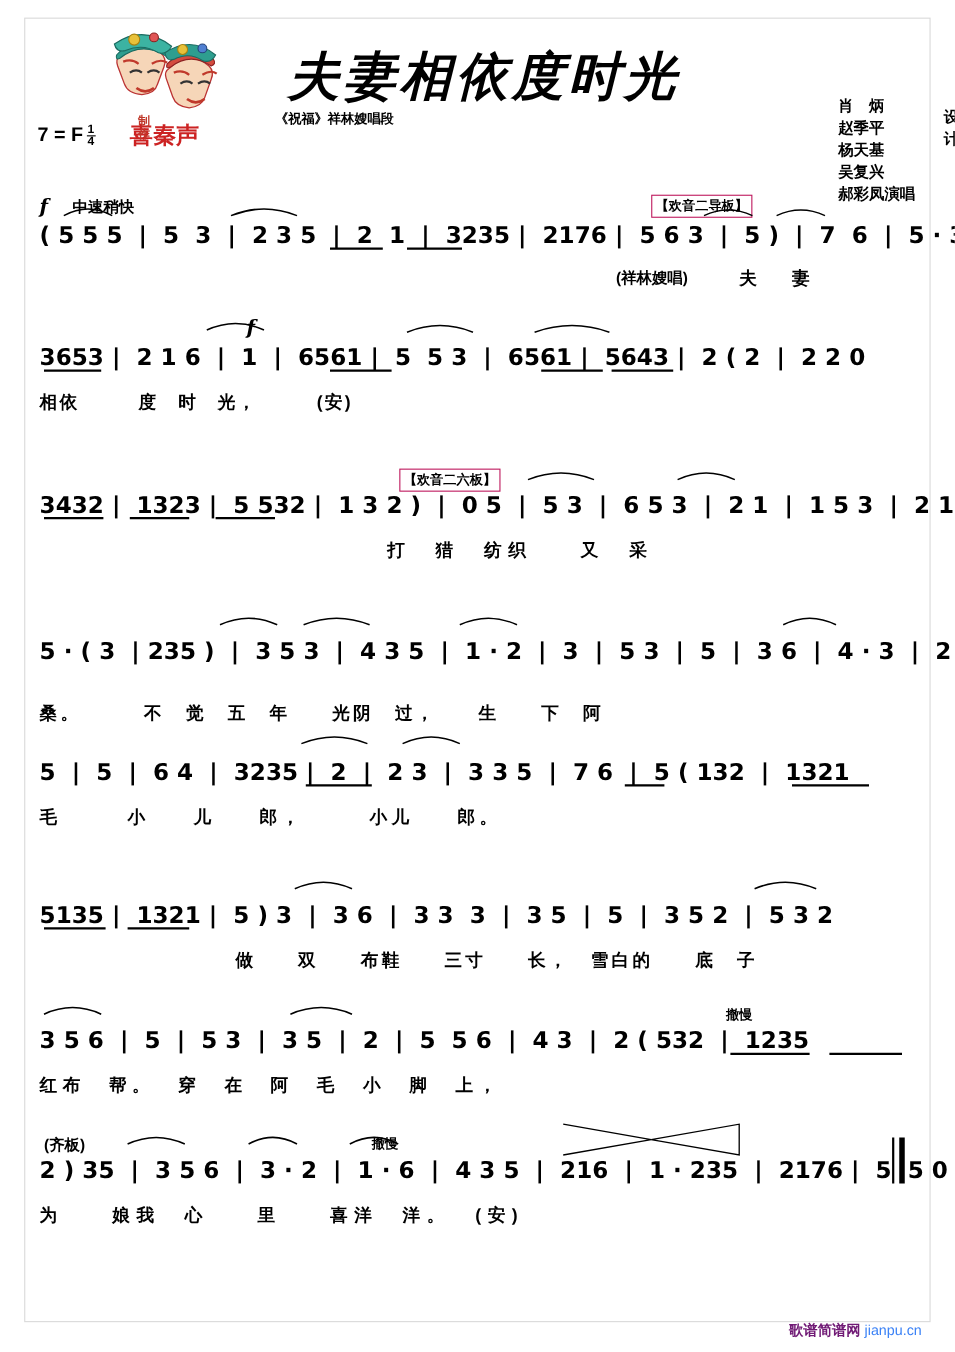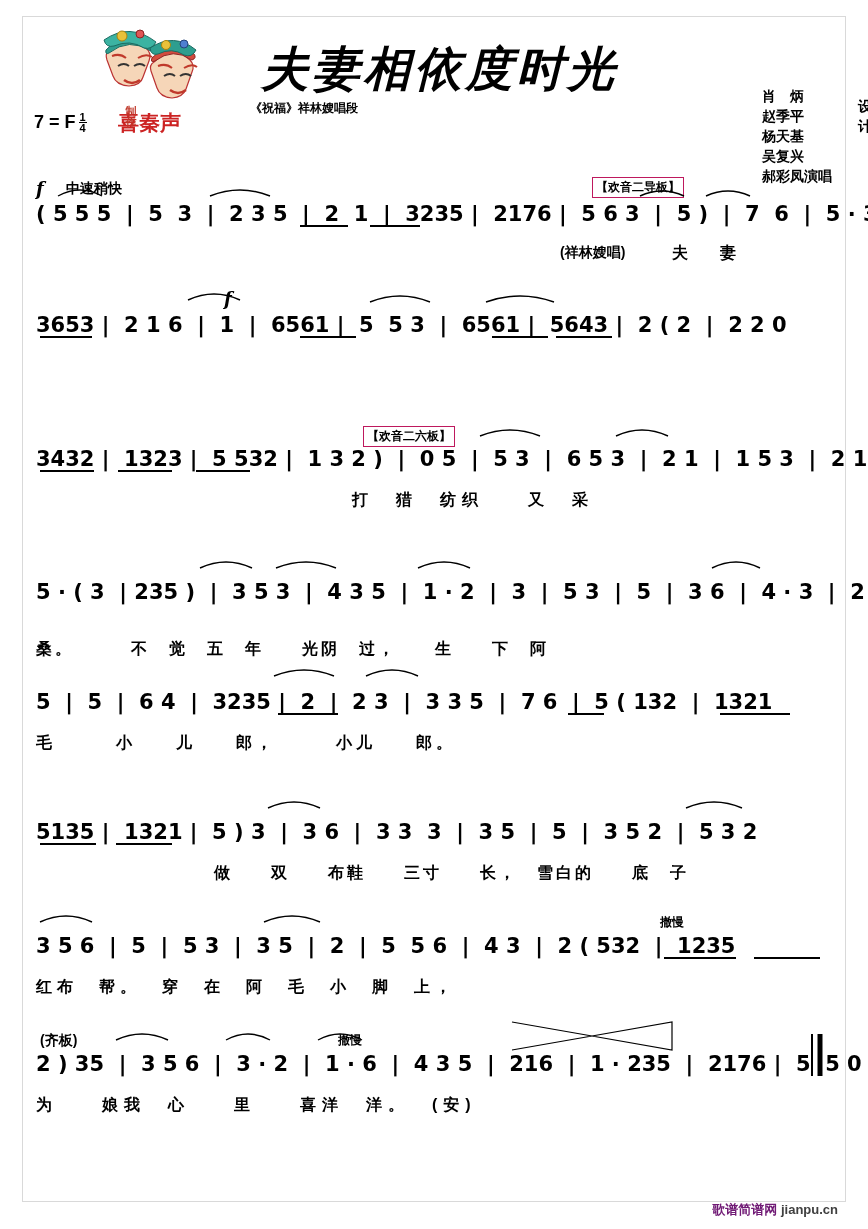--- a/index.html
+++ b/index.html
@@ -81,21 +81,21 @@
     position:absolute;font-size:14px;font-weight:bold;white-space:nowrap;
   }
   .small{
     position:absolute;font-size:12px;font-weight:bold;white-space:nowrap;
   }
   .footer{
     position:absolute;right:30px;bottom:10px;
     font-size:13px;color:#333;
   }
   .footer .cn{color:#701a75;font-weight:bold;}
-  .footer .url{color:#404040;font-weight:bold;}
+  .footer .url{color:#3b82f6;font-weight:normal;}
   svg.ov{position:absolute;left:0;top:0;pointer-events:none;}
 </style>
 </head>
 <body>
 
 <div class="sheet">
   <div class="frame"></div>
 
   <div class="logo">
     <svg width="128" height="118" viewBox="0 0 128 118">
@@ -157,20 +157,21 @@
   <div class="dyn" style="left:36px;top:178px;">f</div>
   <div class="tempo" style="left:66px;top:180px;">中速稍快</div>
   <div class="boxlbl" style="left:592px;top:177px;">【欢音二导板】</div>
 
   <div class="notes" style="left:36px;top:202px;">( 5 5 5  |  5  3  |  2 3 5  |  2  1  |  3235 |  2176 |  5 6 3  |  5 )  |  7  6  |  5 · 3</div>
   <div class="plain" style="left:560px;top:244px;">(祥林嫂唱)</div>
   <div class="lyr" style="left:672px;top:243px;letter-spacing:8px;">夫　妻</div>
 
   <div class="dyn" style="left:224px;top:288px;">f</div>
   <div class="notes" style="left:36px;top:313px;">3653 |  2 1 6  |  1  |  6561 |  5  5 3  |  6561 |  5643 |  2 ( 2  |  2 2 0</div>
+  <div class="lyr" style="left:36px;top:356px;letter-spacing:2px;">相依　　　度　时　光，　　　(安)</div>
 
   <div class="boxlbl" style="left:352px;top:426px;margin-left:11px;">【欢音二六板】</div>
   <div class="notes" style="left:36px;top:447px;">3432 |  1323 |  5 532 |  1 3 2 )  |  0 5  |  5 3  |  6 5 3  |  2 1  |  1 5 3  |  2 1 6</div>
   <div class="lyr" style="left:352px;top:490px;letter-spacing:6px;">打　猎　纺织　　又　采</div>
 
   <div class="notes" style="left:36px;top:580px;">5 · ( 3  | 235 )  |  3 5 3  |  4 3 5  |  1 · 2  |  3  |  5 3  |  5  |  3 6  |  4 · 3  |  2 3</div>
   <div class="lyr" style="left:36px;top:623px;letter-spacing:3px;margin-top:16px;">桑。　　　不　觉　五　年　　光阴　过，　　生　　下　阿</div>
 
   <div class="notes" style="left:36px;top:690px;">5  |  5  |  6 4  |  3235 |  2  |  2 3  |  3 3 5  |  7 6  |  5 ( 132  |  1321</div>
   <div class="lyr" style="left:36px;top:733px;letter-spacing:4px;">毛　　　小　　儿　　郎，　　　小儿　　郎。</div>

